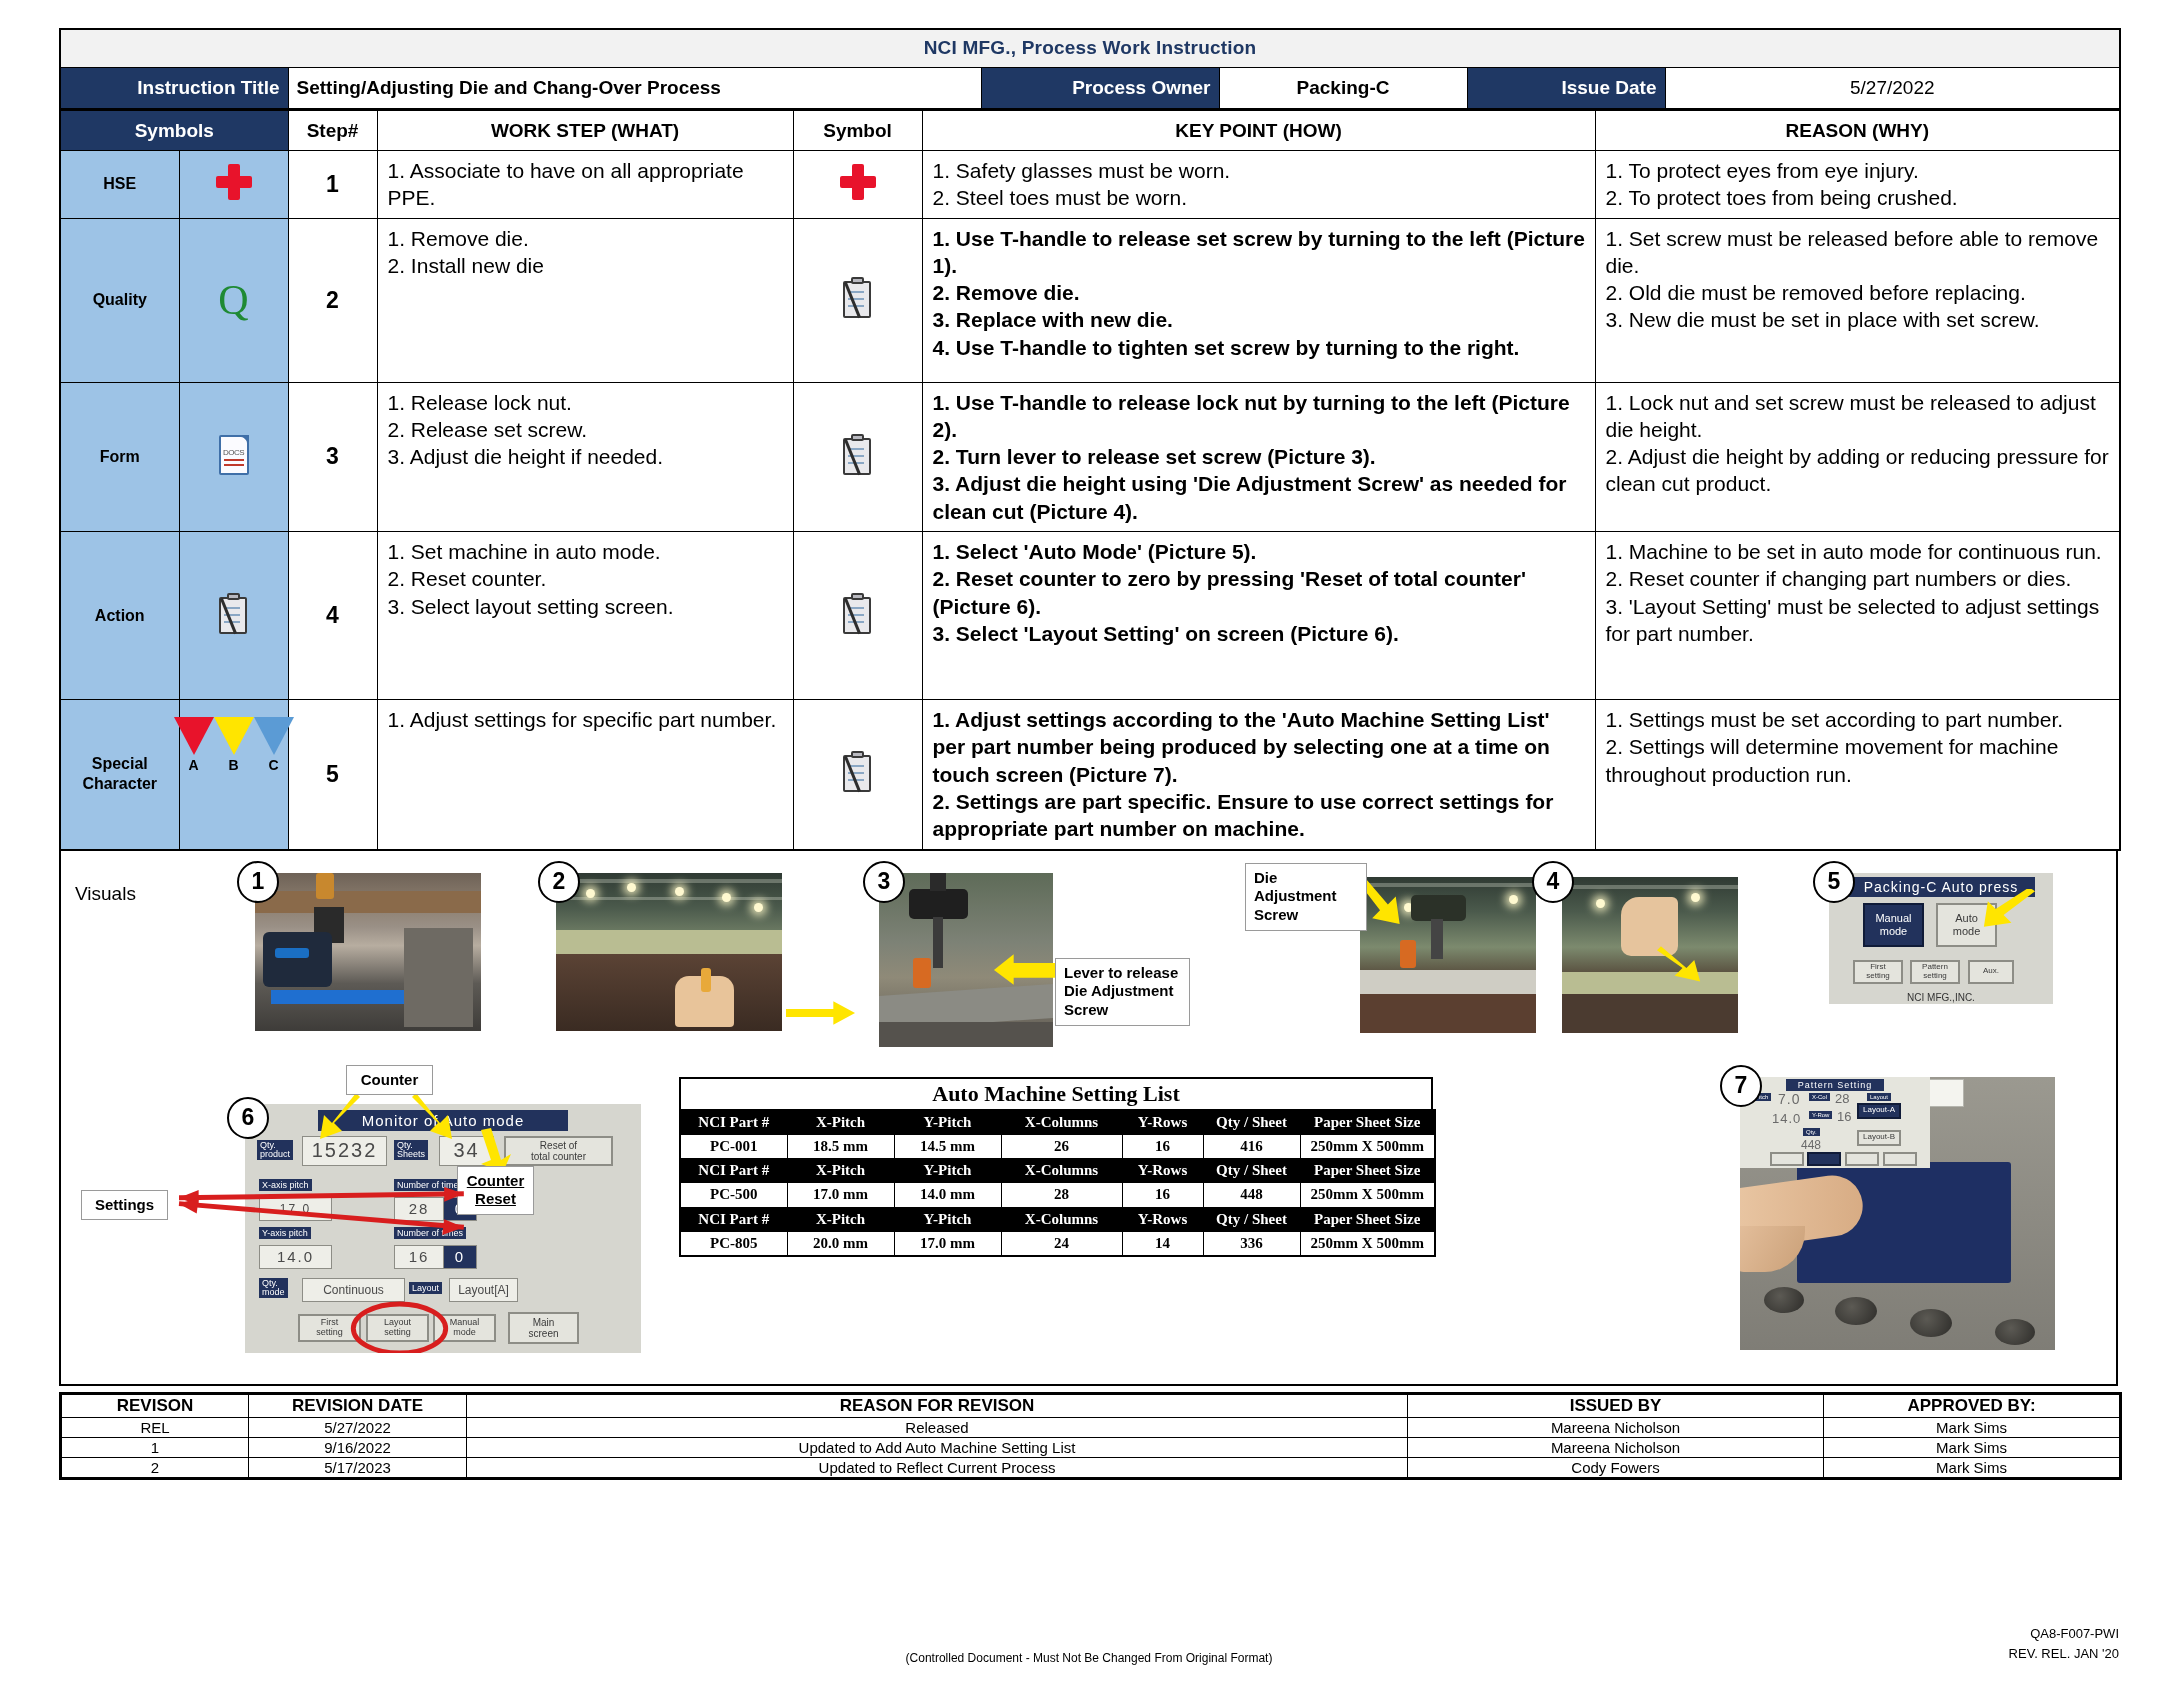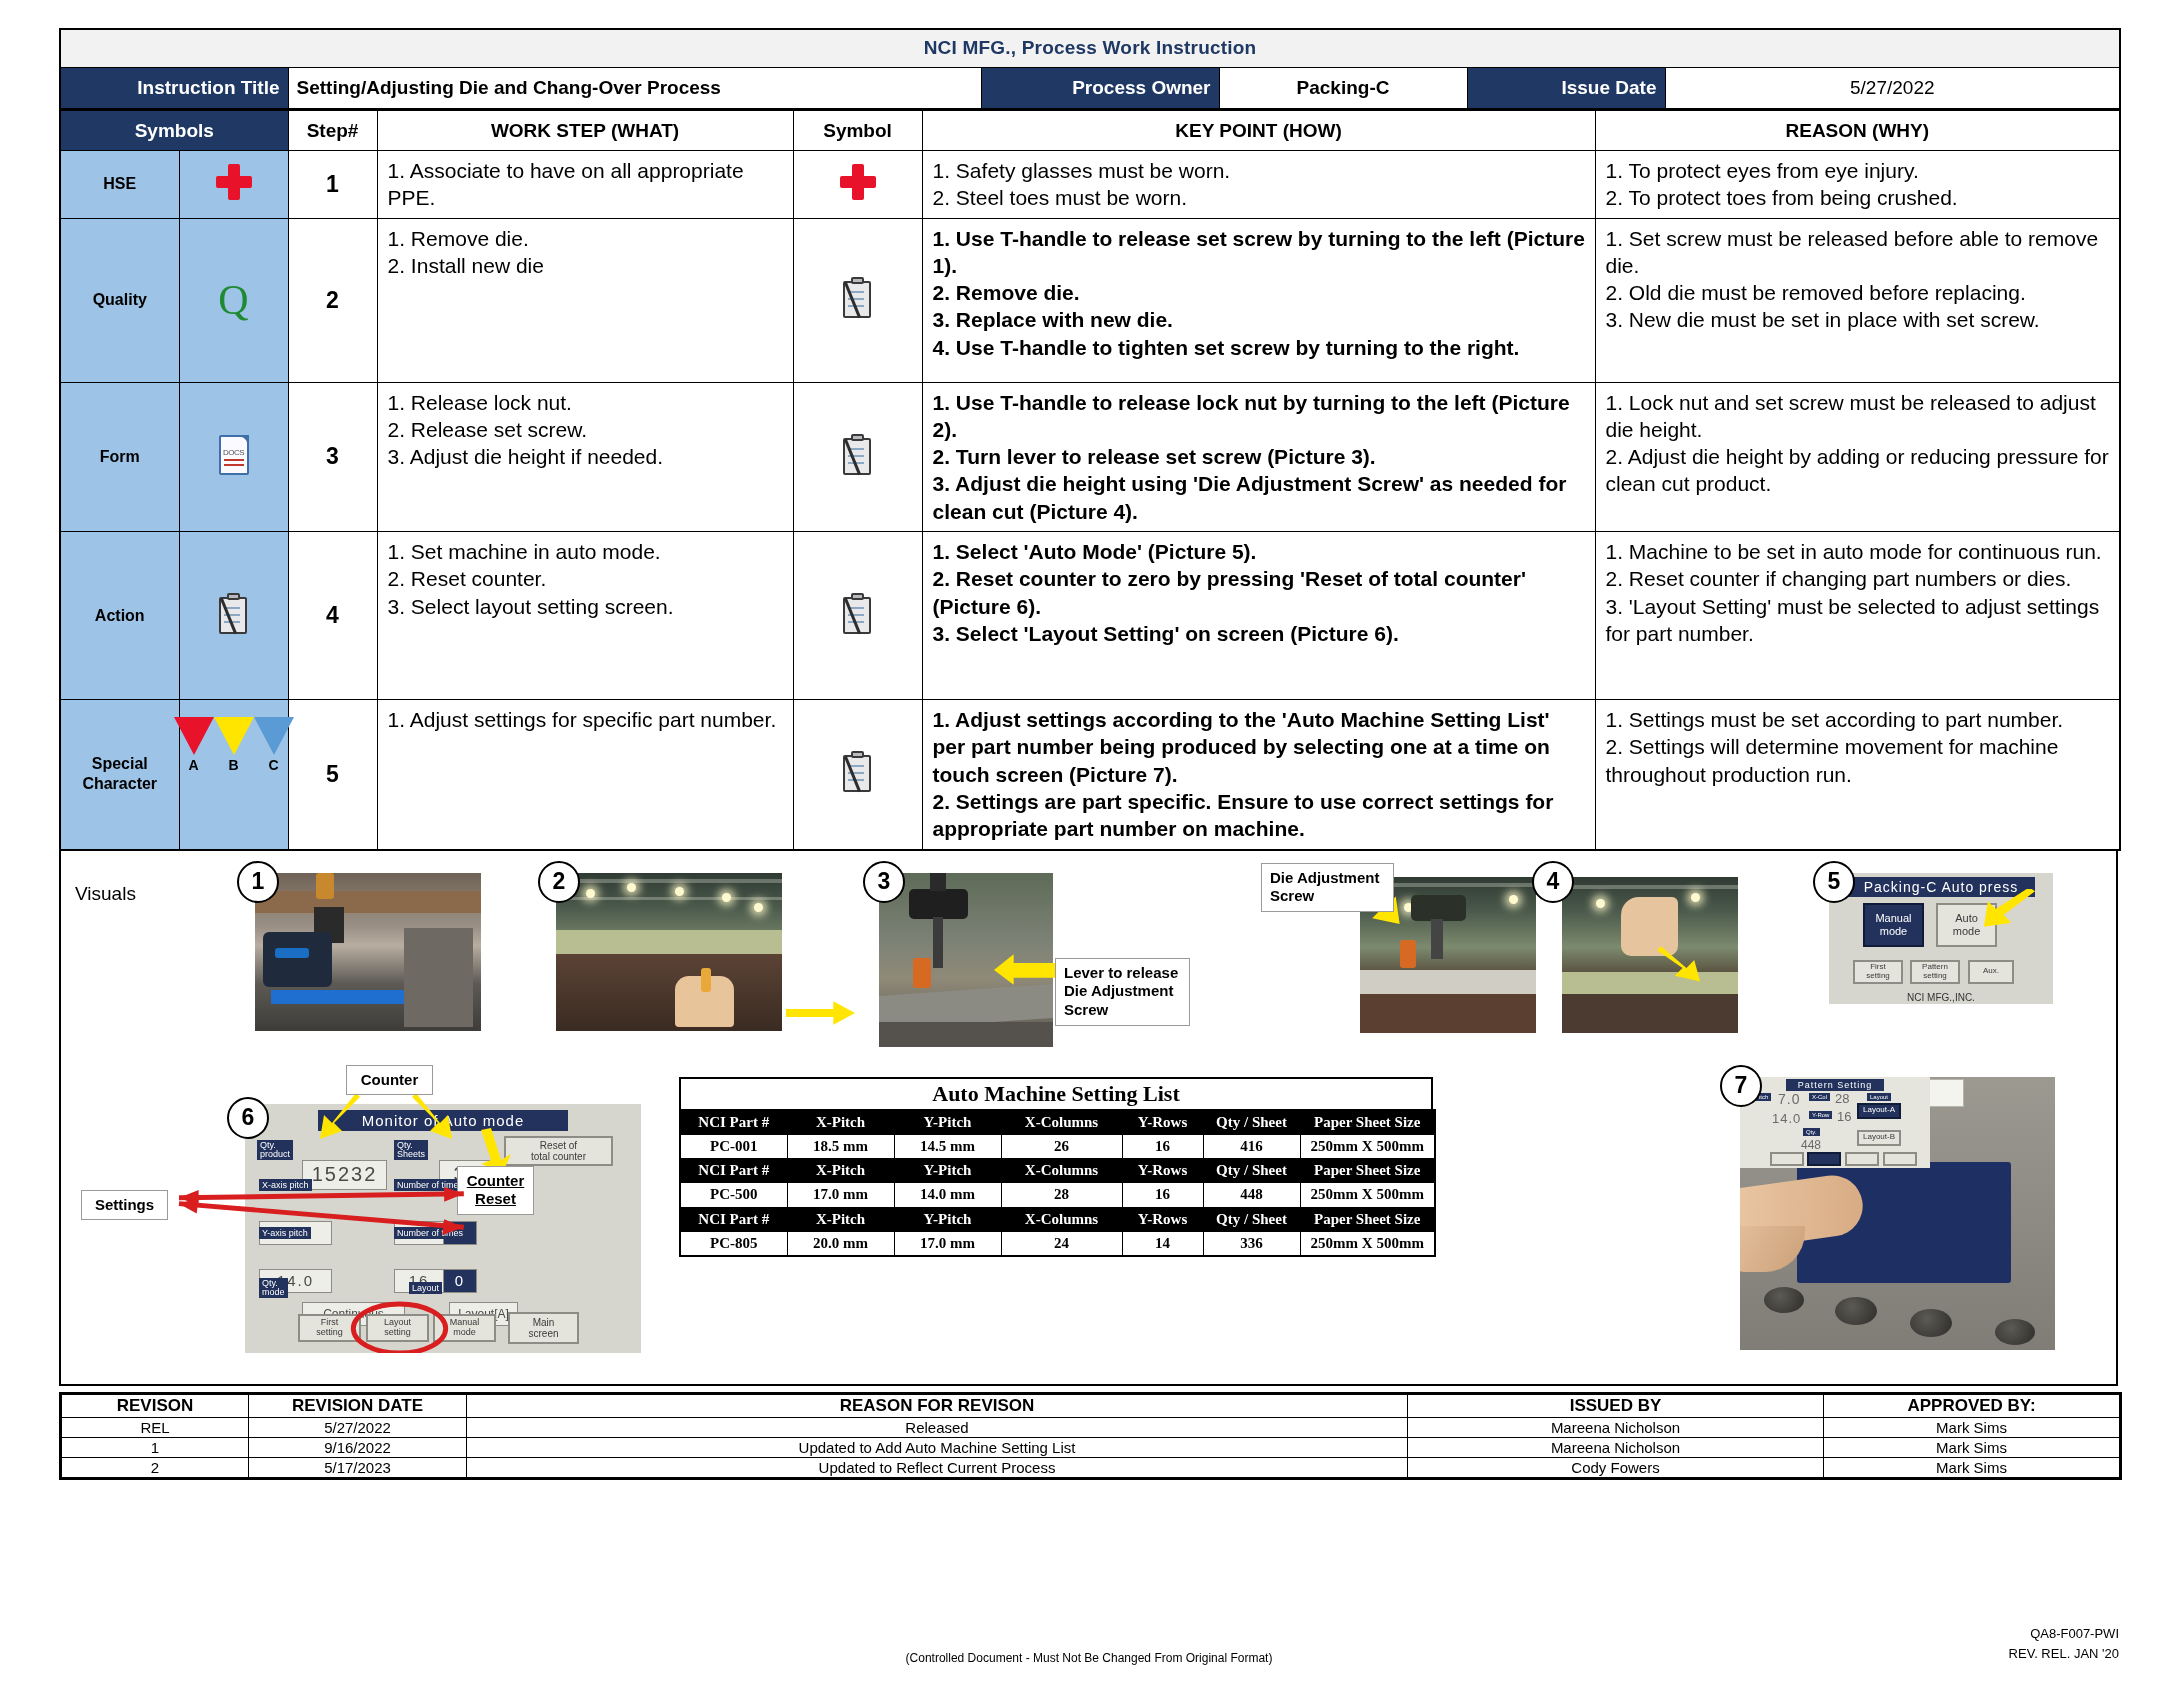--- a/index.html
+++ b/index.html
@@ -133,21 +133,21 @@
   .hmi-title { position: absolute; left: 0; right: 0; text-align: center; background: #22325c; color: #fff; font-size: 13px; padding: 2px 0; letter-spacing: 1px; }
   .hmi-btn {
     position: absolute; background: #e4e4dd; border: 2px solid #8d8d86;
     display: flex; align-items: center; justify-content: center;
     font-size: 11px; color: #3a3a3a; text-align: center; line-height: 1.1;
   }
   .hmi-btn.sel { background: #22325c; color: #fff; border-color: #101b38; }
   .hmi-field {
     position: absolute; background: #eeeee8; border: 1px solid #8d8d86;
     display: flex; align-items: center; justify-content: center;
-    font-size: 15px; color: #4a4a4a; letter-spacing: 2px; margin-top: 24px;
+    font-size: 15px; color: #4a4a4a; letter-spacing: 2px;
   }
   .hmi-tag { position: absolute; background: #22325c; color: #fff; font-size: 9px; padding: 1px 3px; }
 
   
   .amsl { position: absolute; width: 754px; }
   .amsl .cap { text-align: center; font-family: "Liberation Serif", serif; font-weight: bold; font-size: 22px; background: #fff; border: 2px solid #000; border-bottom: none; padding: 2px 0; }
   .amsl table { width: 100%; table-layout: fixed; border: 2px solid #000; font-family: "Liberation Serif", serif; }
   .amsl th, .amsl td { border: 1px solid #000; text-align: center; font-size: 15px; padding: 3px 10px; line-height: 1.15; }
   .amsl th { background: #000; color: #fff; font-weight: bold; }
   .amsl td { background: #fff; font-weight: bold; }
@@ -346,21 +346,21 @@
       <div style="position:absolute;left:0;top:149px;width:100%;height:26px;background:#55524d"></div>
     </div>
     <div class="badge" style="left:802px; top:10px;">3</div>
     <div class="callout" style="left:994px; top:107px; width:135px;">Lever to release
 Die Adjustment
 Screw</div>
     <svg class="arrowY" style="left:931px; top:101px; width:67px; height:34px;" viewBox="0 0 68 34">
         <path d="M66 26 H22 V33 L2 18 L22 2 V11 H66 Z" fill="#FFE500"></path>
       </svg>
 
-    <div class="callout" style="left:1184px; top:12px; width:133px;margin-left:16px;">Die
+    <div class="callout" style="left:1184px; top:12px; width:122px;">Die
 Adjustment
 Screw</div>
     <svg class="arrowY" style="left:1299px; top:24px; width:44px; height:53px;" viewBox="0 0 44 54">
         <path d="M4 2 L28 30 L36 22 L40 50 L12 44 L20 36 L0 10 Z" fill="#FFE500"></path>
       </svg>
 
     <div class="photo" style="left:1299px; top:26px; width:176px; height:156px;">
       <div class="ph-shop"></div>
       <div class="ph-beam" style="left:0;top:6px;width:100%;height:4px;"></div>
       <div class="ph-lamp" style="left:44px;top:26px"></div>

